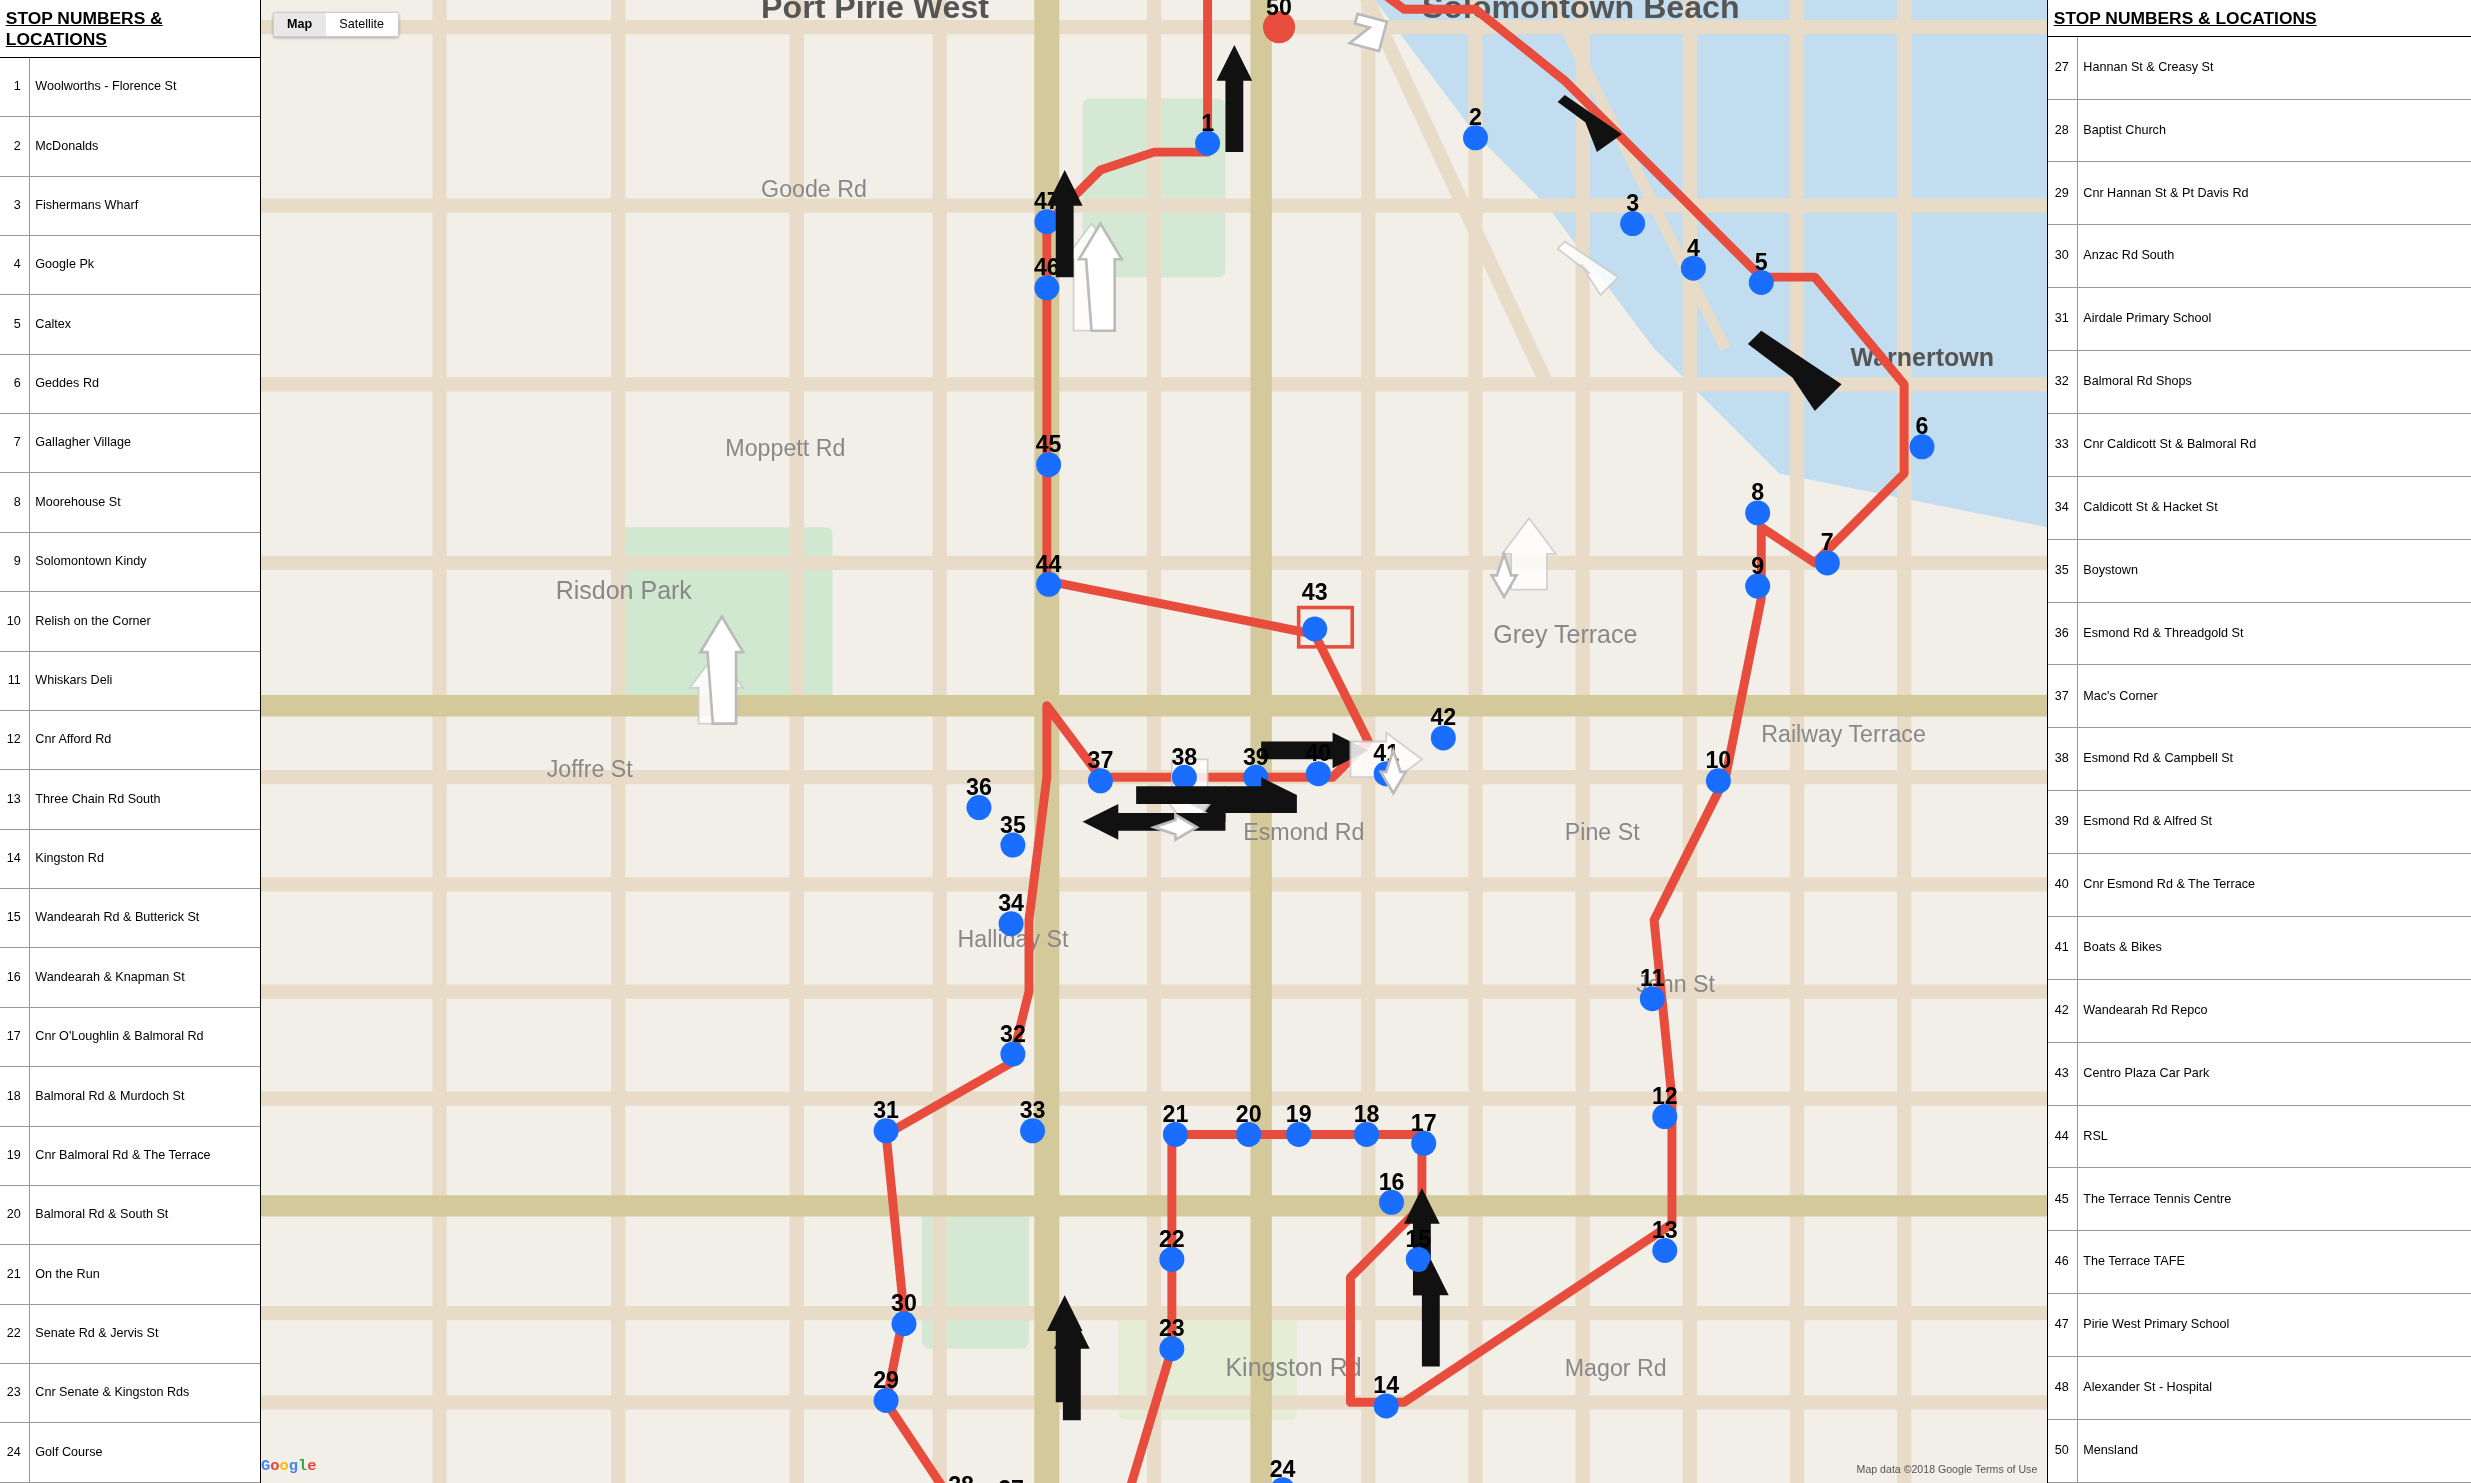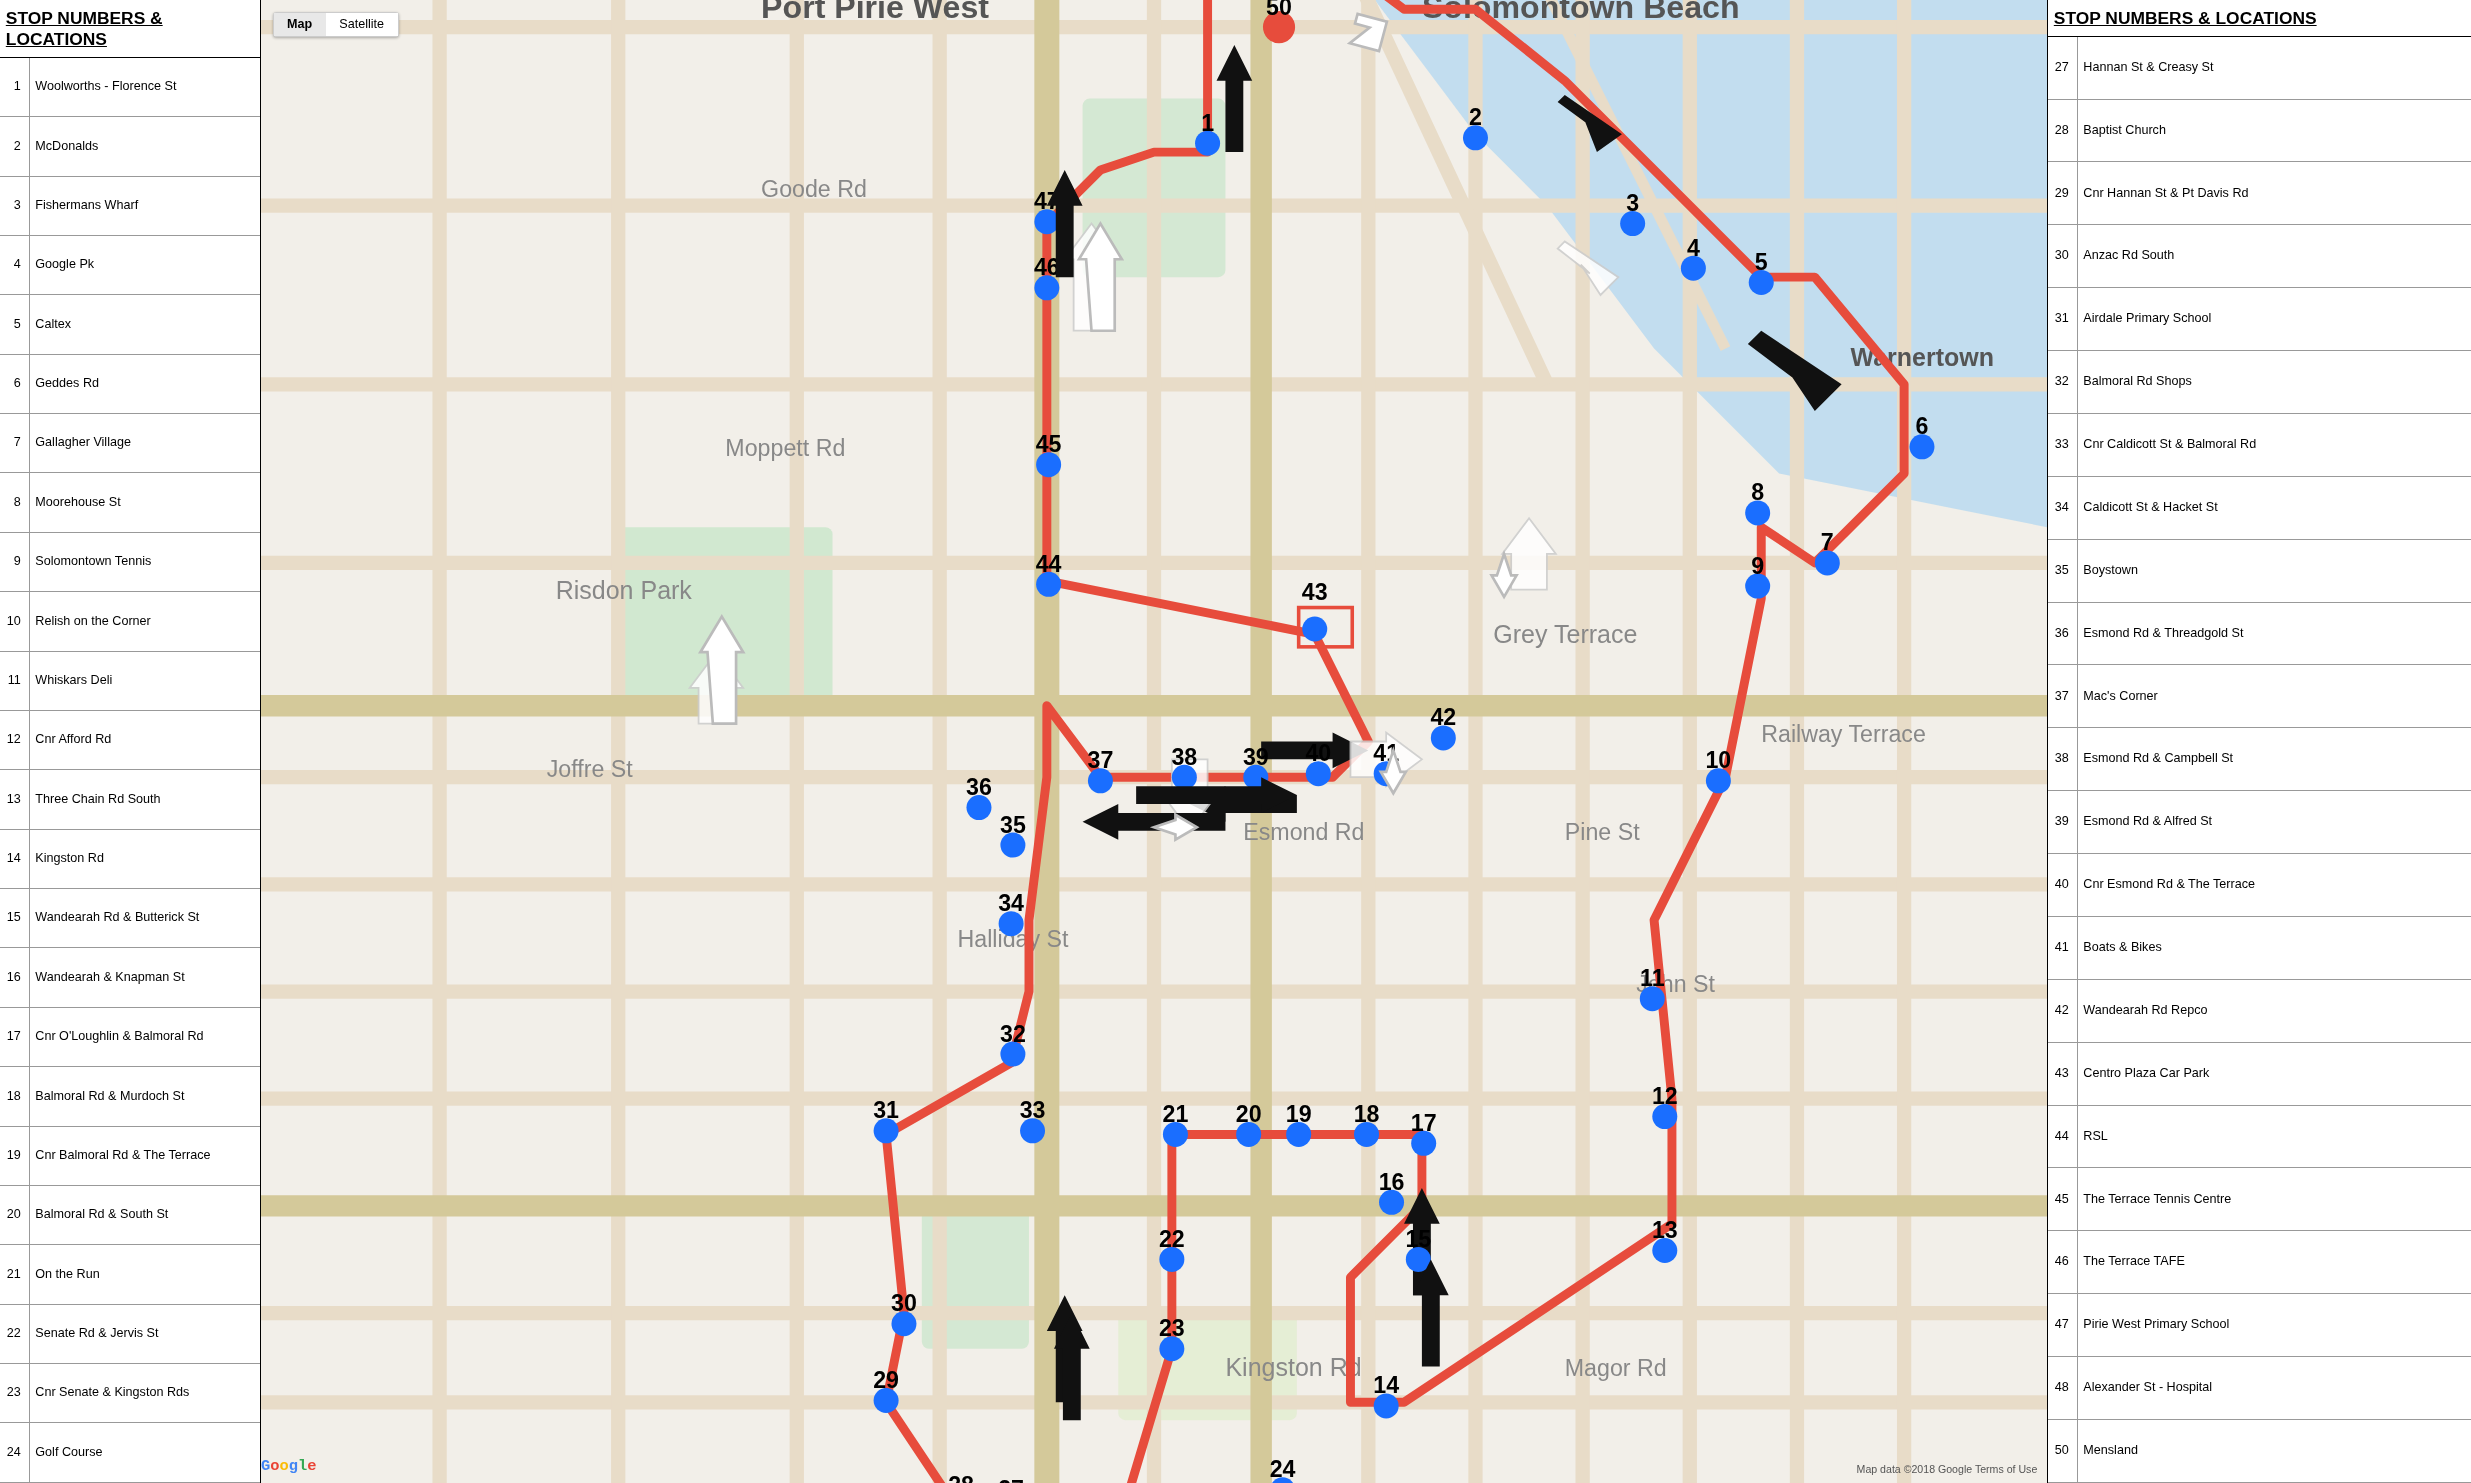--- a/index.html
+++ b/index.html
@@ -188,21 +188,21 @@
         <tr>
       <td class="num">7</td>
       <td>Gallagher Village</td>
     </tr>
         <tr>
       <td class="num">8</td>
       <td>Moorehouse St</td>
     </tr>
         <tr>
       <td class="num">9</td>
-      <td>Solomontown Tennis</td>
+      <td>Solomontown Kindy</td>
     </tr>
         <tr>
       <td class="num">10</td>
       <td>Relish on the Corner</td>
     </tr>
         <tr>
       <td class="num">11</td>
       <td>Whiskars Deli</td>
     </tr>
         <tr>

